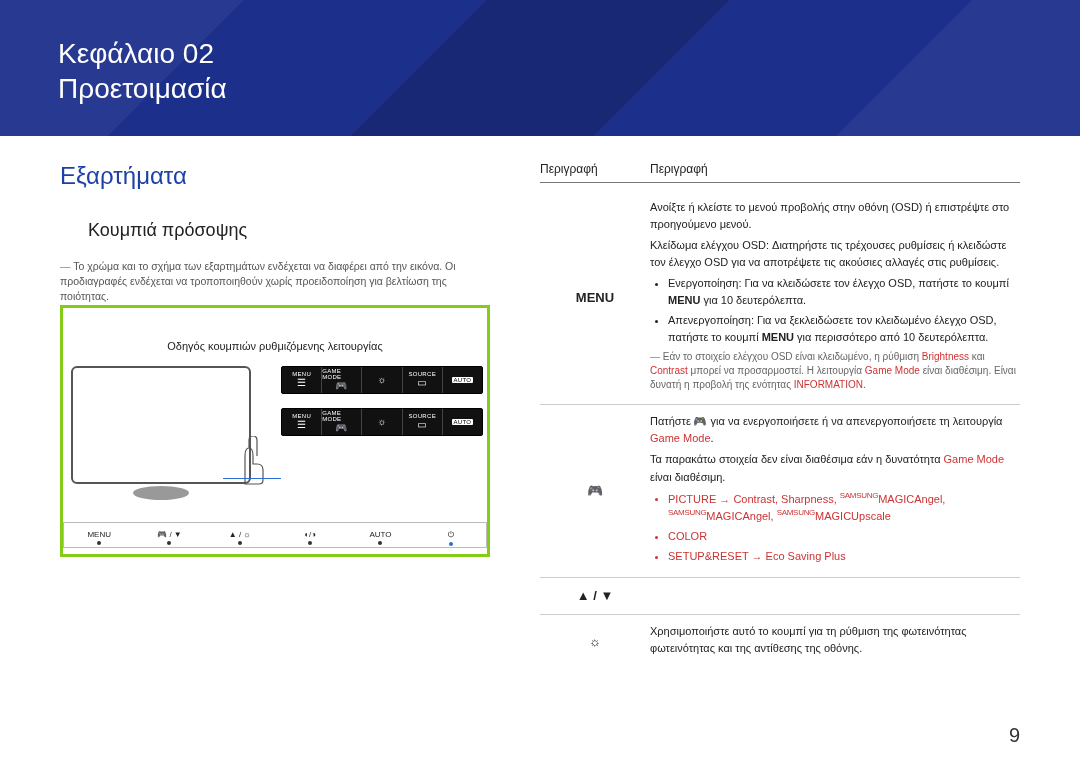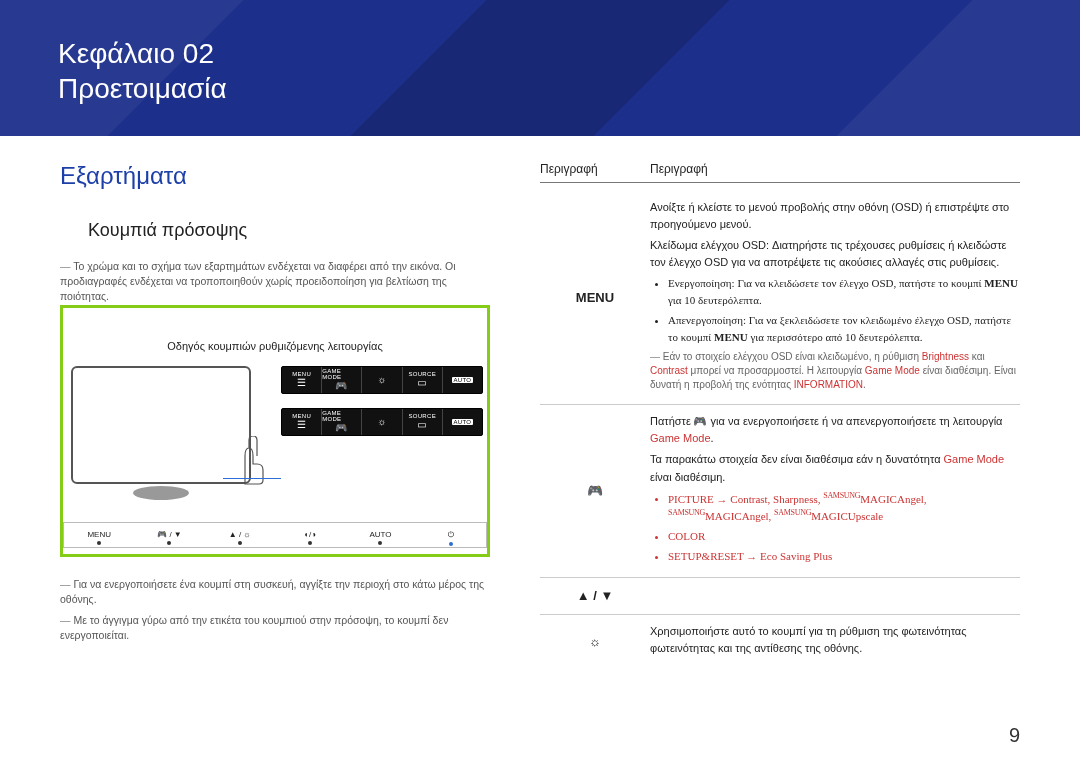--- a/index.html
+++ b/index.html
@@ -106,21 +106,21 @@
   .tbl-head .c1{width:110px;}
   .row{
     display:flex; font-size:11px; line-height:1.55; padding:8px 0;
     border-bottom:1px solid #ccc;
   }
   .row:last-of-type{border-bottom:none;}
   .row .icon-col{width:110px; display:flex; align-items:center; justify-content:center; font-size:13px;}
   .row .desc-col{flex:1;}
   .desc-col p{margin-bottom:4px;}
   .desc-col ul{padding-left:18px; margin:2px 0 4px;}
-  .desc-col li{margin-bottom:3px;font-family:Liberation Serif, serif;}
+  .desc-col li{margin-bottom:3px;}
   .inline-note{font-size:10px; color:#666; line-height:1.4; margin:4px 0 2px;}
   .inline-note::before{content:"― "; color:#888;}
   .kw-red{color:#c33;}
   .kw-bold{font-weight:600;}
   .magic{font-size:8px; vertical-align:super; letter-spacing:-0.3px;text-align:center;}
   .page-num{
     position:absolute; right:60px; bottom:16px; font-size:20px; color:#333;
   }
 </style>
 </head>
@@ -195,24 +195,20 @@
       <div class="btn-row">
         <div class="cell">MENU</div>
         <div class="cell">🎮 / ▼</div>
         <div class="cell">▲ / ☼</div>
         <div class="cell">◐/◑</div>
         <div class="cell">AUTO</div>
         <div class="cell power">⏻</div>
       </div>
     </div>
 
-    <div class="footnotes">
-      <p class="footnote">Για να ενεργοποιήσετε ένα κουμπί στη συσκευή, αγγίξτε την περιοχή στο κάτω μέρος της οθόνης.</p>
-      <p class="footnote">Με το άγγιγμα γύρω από την ετικέτα του κουμπιού στην πρόσοψη, το κουμπί δεν ενεργοποιείται.</p>
-    </div>
   </div>
 
   <div class="right">
     <div class="tbl-head">
       <div class="c1">Περιγραφή</div>
       <div>Περιγραφή</div>
     </div>
 
     <div class="row">
       <div class="icon-col kw-bold">MENU</div>

